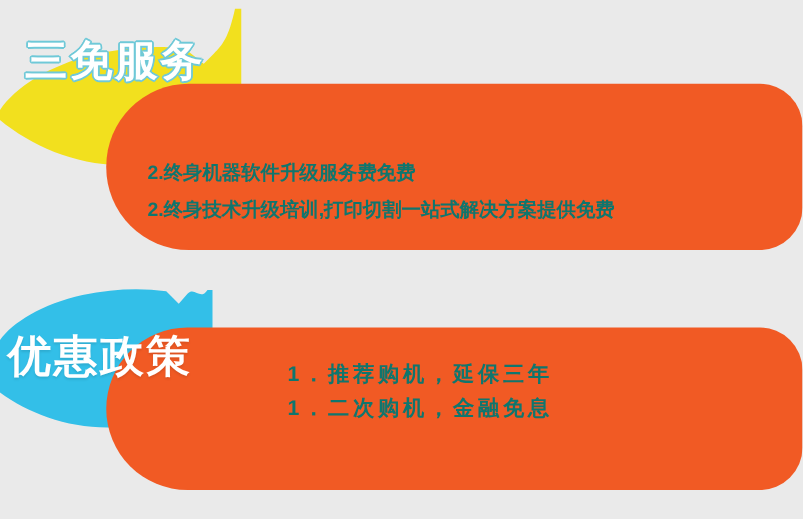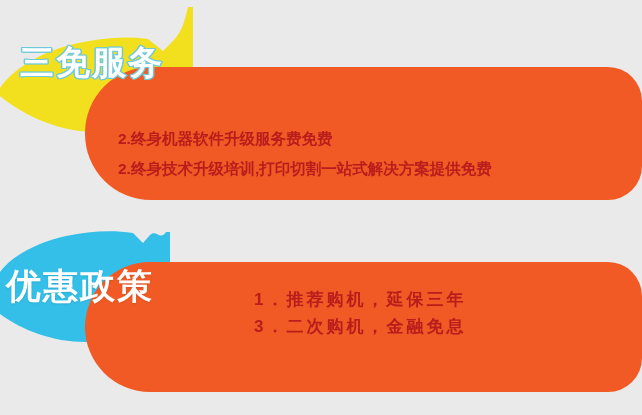--- a/index.html
+++ b/index.html
@@ -68,21 +68,21 @@
   
   .ribbon-title {
     position: absolute;
     font-weight: bold;
     letter-spacing: 2px;
     white-space: nowrap;
     line-height: 1;
   }
   .title-top {
     left: 20px;
-    top: 45px;
+    top: 32px;
     font-size: 34px;
     color: #ffffff;
     -webkit-text-stroke: 1.6px #6fc9d8;
     paint-order: stroke fill;
     text-shadow:
       -1.4px 0 #6fc9d8,  1.4px 0 #6fc9d8,
       0 -1.4px #6fc9d8,  0 1.4px #6fc9d8,
       -1px -1px #6fc9d8, 1px -1px #6fc9d8,
       -1px 1px #6fc9d8,  1px 1px #6fc9d8;
   }
@@ -90,37 +90,36 @@
     left: 6px;
     top: 268px;
     font-size: 35px;
     color: #ffffff;
     text-shadow: 0 1px 2px rgba(0,0,0,0.10);
   }
 
   
   .copy {
     position: absolute;
-    color: #b91c1c;
+    color: #0f766e;
     font-weight: bold;
   }
   .copy-top {
     left: 118px;
     top: 124px;
     font-size: 15.5px;
     line-height: 30px;
     letter-spacing: 0px;
   }
   .copy-bottom {
     left: 230px;
     top: 286px;
     font-size: 17px;
     line-height: 27px;
     letter-spacing: 3px;
-    margin-left: 24px;
   }
   .copy-line { white-space: nowrap; }
 </style>
 </head>
 <body>
 
 <div class="poster">
 
   <svg class="ribbon-svg" viewBox="0 0 642 415" xmlns="http://www.w3.org/2000/svg">
     <path fill="#f2e01e" d="M 0,88
@@ -163,18 +162,18 @@
   </div>
 
   <div class="section section-bottom">
 
     <div class="panel panel-bottom" style="top:55px;"></div>
 
     <div class="ribbon-title title-bottom" style="top:61px;">优惠政策</div>
 
     <div class="copy copy-bottom" style="top:79px;">
       <div class="copy-line">1．推荐购机，延保三年</div>
-      <div class="copy-line">3．二次购机，金融免息</div>
+      <div class="copy-line">1．二次购机，金融免息</div>
     </div>
 
   </div>
 
 </div>
 
 </body></html>

